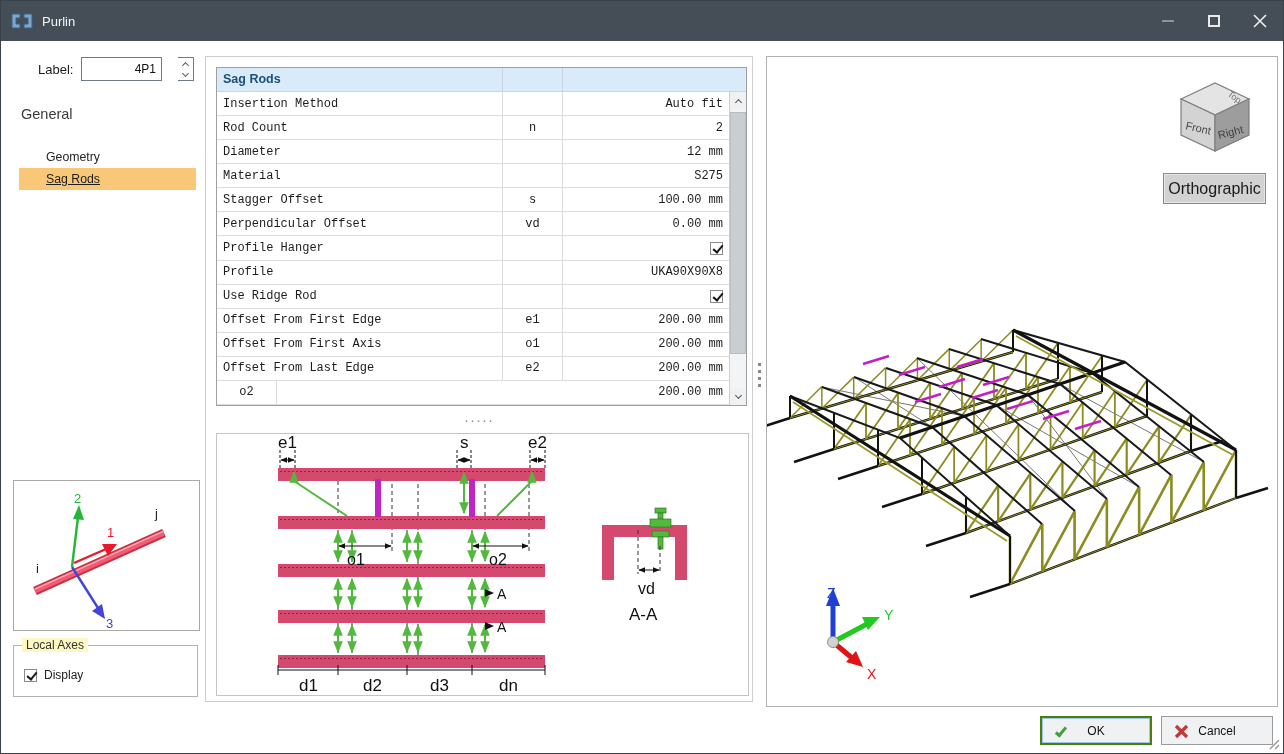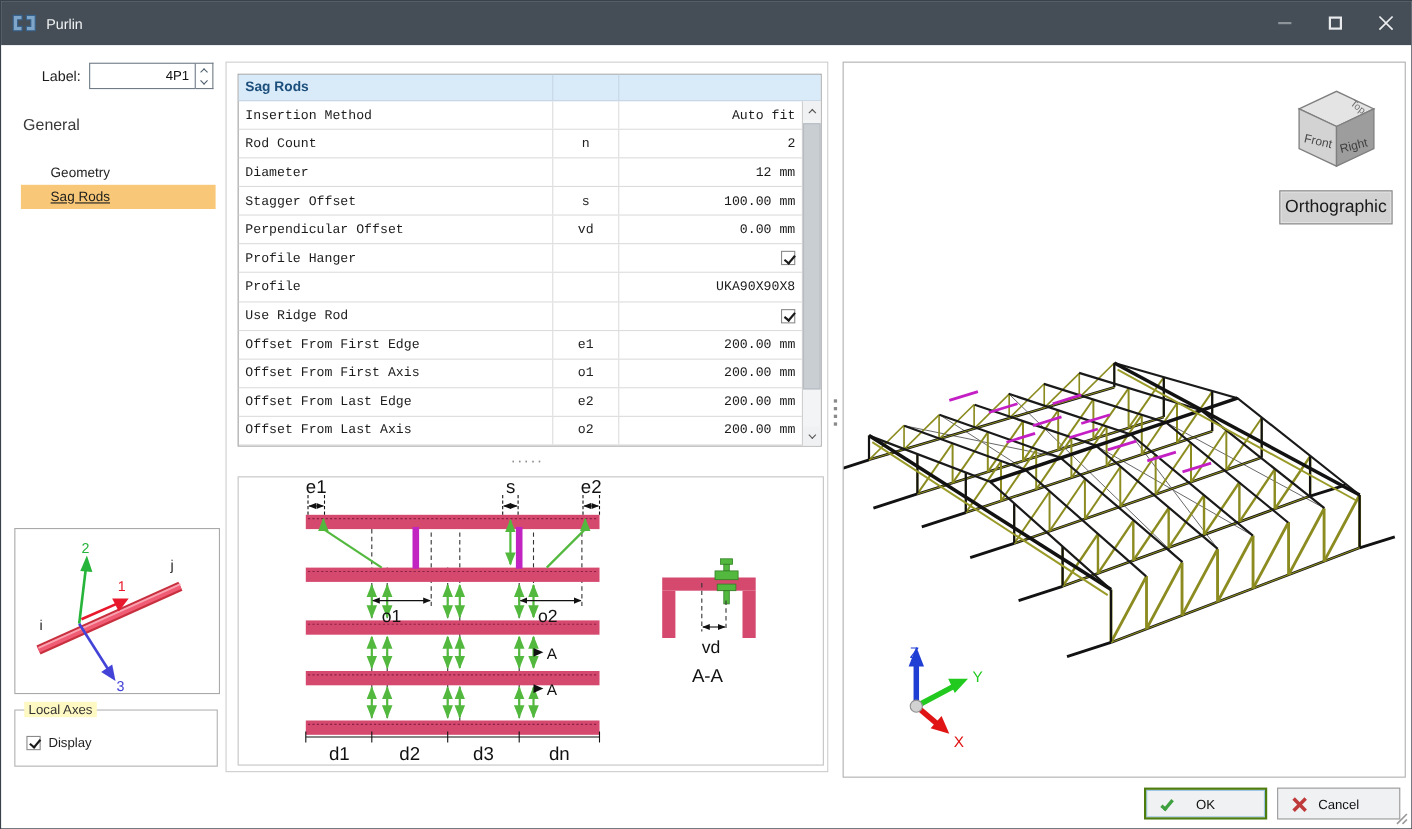--- a/index.html
+++ b/index.html
@@ -11,21 +11,21 @@
   
   .titlebar { position:absolute; left:0; top:0; width:100%; height:40px; background:#454e57; display:flex; align-items:center; }
   .titlebar .app-icon { margin-left:10px; width:22px; height:22px; }
   .titlebar .title { color:#f1f3f4; font-size:13px; margin-left:9px; }
   .win-controls { position:absolute; right:0; top:0; height:40px; display:flex; }
   .win-btn { width:46px; height:40px; display:flex; align-items:center; justify-content:center; cursor:default; }
   .glyph-min { width:12px; height:2px; background:#8d959b; }
   .glyph-max { width:12px; height:12px; border:2px solid #e8eaeb; }
   
   .lbl-caption { position:absolute; left:37px; top:61px; font-size:13px; color:#1c1c1c; }
-  .lbl-input { position:absolute; left:80px; top:56px; width:97px; height:24px; border:1px solid #707b86;
+  .lbl-input { position:absolute; left:80px; top:56px; width:81px; height:24px; border:1px solid #707b86;
     font-size:12px; text-align:right; padding:0 5px; line-height:22px; color:#111; background:#fff; }
   .spinner { position:absolute; left:177px; top:56px; width:16px; height:24px; border:1px solid #707b86; border-left:none;
     display:flex; flex-direction:column; }
   .spin-half { flex:1; display:flex; align-items:center; justify-content:center; }
   .chev { width:5px; height:5px; border:solid #4e5f6d; border-width:0 1.5px 1.5px 0; display:inline-block; }
   .chev.up { transform:rotate(-135deg); margin-top:3px; }
   .chev.down { transform:rotate(45deg); margin-bottom:3px; }
   .general-heading { position:absolute; left:20px; top:105px; font-size:14.5px; color:#3a3a3a; }
   .nav-item { position:absolute; left:45px; font-size:12.3px; color:#252525; cursor:default; }
   .nav-geometry { top:149px; }
@@ -163,20 +163,25 @@
           <div class="c name">Rod Count</div>
           <div class="c sym">n</div>
           <div class="c val">2</div>
         </div>
         <div class="trow">
           <div class="c name">Diameter</div>
           <div class="c sym"></div>
           <div class="c val">12 mm</div>
         </div>
         <div class="trow">
+          <div class="c name">Material</div>
+          <div class="c sym"></div>
+          <div class="c val">S275</div>
+        </div>
+        <div class="trow">
           <div class="c name">Stagger Offset</div>
           <div class="c sym">s</div>
           <div class="c val">100.00 mm</div>
         </div>
         <div class="trow">
           <div class="c name">Perpendicular Offset</div>
           <div class="c sym">vd</div>
           <div class="c val">0.00 mm</div>
         </div>
         <div class="trow">
@@ -207,21 +212,20 @@
           <div class="c name">Offset From First Axis</div>
           <div class="c sym">o1</div>
           <div class="c val">200.00 mm</div>
         </div>
         <div class="trow">
           <div class="c name">Offset From Last Edge</div>
           <div class="c sym">e2</div>
           <div class="c val">200.00 mm</div>
         </div>
         <div class="trow">
-          <div class="c name">Offset From Last Axis</div>
           <div class="c sym">o2</div>
           <div class="c val">200.00 mm</div>
         </div>
       </div>
     <div class="scrollbar">
       <div class="sb-btn sb-up">
           <span class="chev up" style="border-color:#555"></span>
         </div>
       <div class="sb-thumb"></div>
       <div class="sb-btn sb-down">

